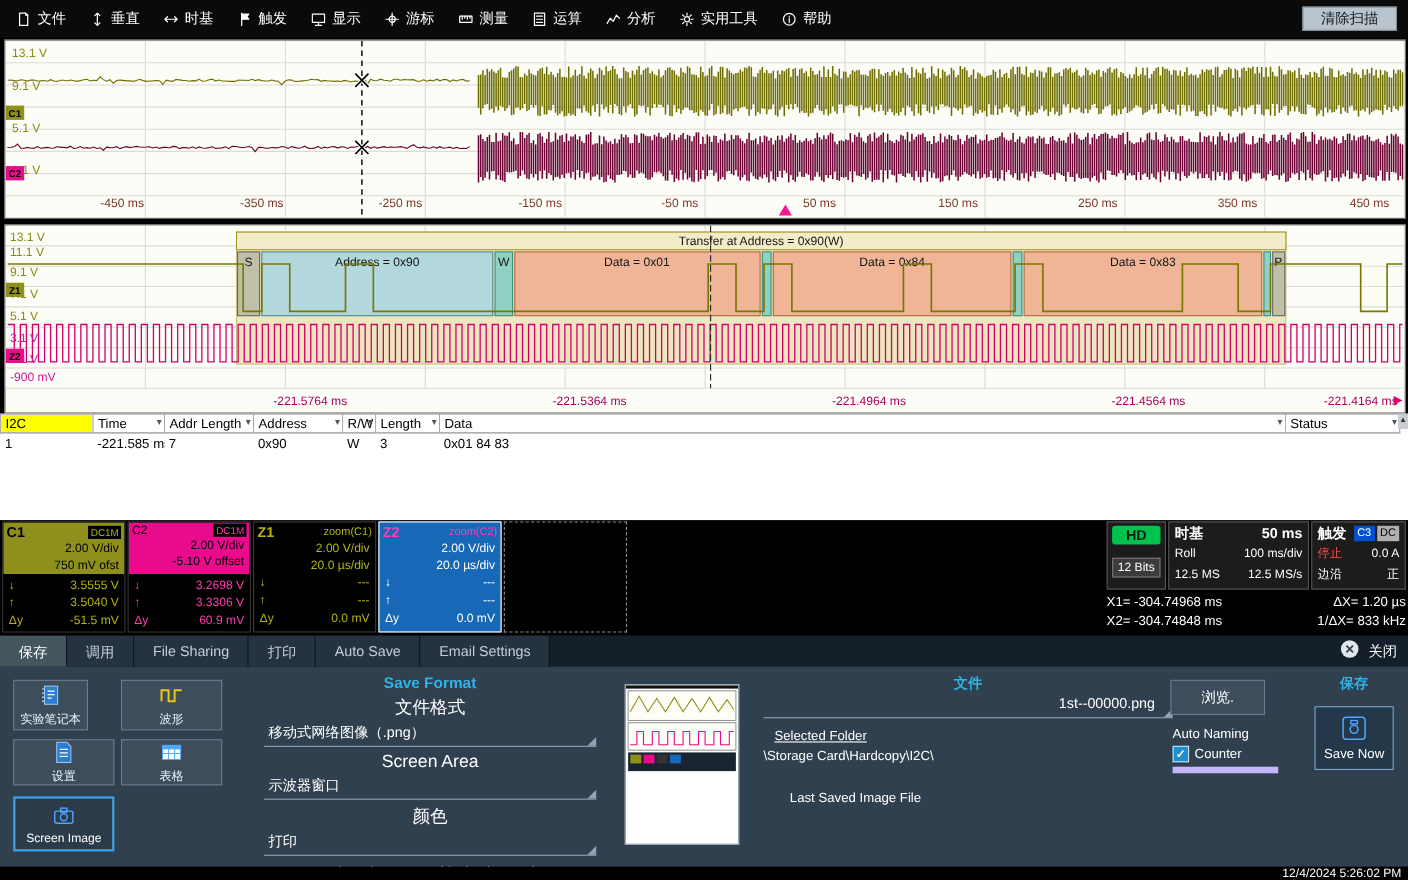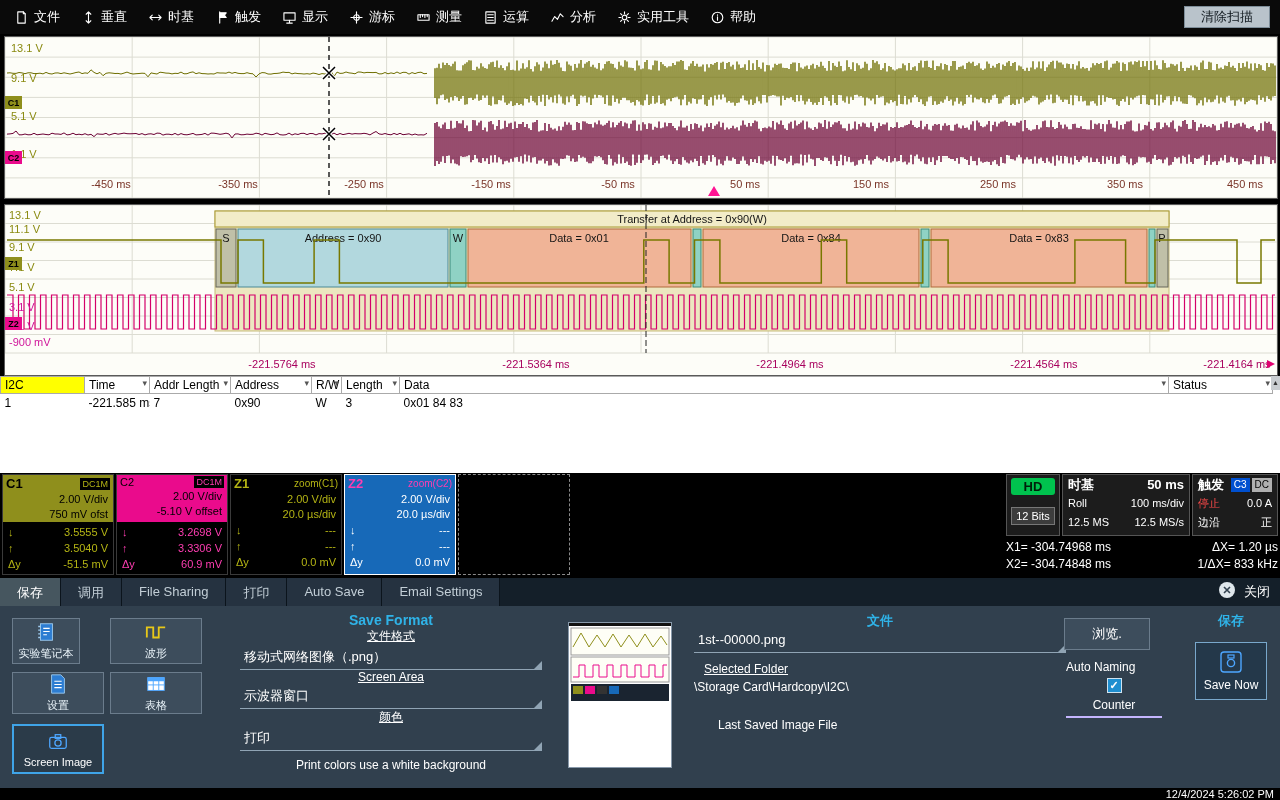--- a/index.html
+++ b/index.html
@@ -82,34 +82,34 @@
   #close-label{color:#fff;font-size:13px;}
   .dbtn{position:absolute;background:#3d4d5c;border:1px solid #6b7c8c;color:#e8f2f8;font-size:11px;
         display:flex;flex-direction:column;align-items:center;justify-content:center;gap:3px;box-sizing:border-box;}
   #btn-notebook{left:12px;top:40px;width:68px;height:46px;}
   #btn-wave{left:110px;top:40px;width:92px;height:46px;}
   #btn-setup{left:12px;top:94px;width:92px;height:42px;}
   #btn-table{left:110px;top:94px;width:92px;height:42px;}
   #btn-screenimage{left:12px;top:146px;width:92px;height:50px;border:2px solid #3fa4e8;background:#2b3b49;color:#fff;}
   #savefmt{position:absolute;left:240px;top:34px;width:302px;text-align:center;}
   .sftitle{color:#2fb3e8;font-weight:bold;font-size:14px;}
-  .sflabel{color:#fff;font-size:12px;text-decoration:underline;}
+  .sflabel{color:#fff;font-size:16px;margin-top:5px;}
   .sfselect{position:relative;margin-top:2px;border-bottom:1px solid #90a4b4;color:#fff;font-size:13px;text-align:left;padding:1px 16px 3px 4px;}
   .sfselect::after{content:'';position:absolute;right:0;bottom:0;width:0;height:0;border-left:8px solid transparent;border-bottom:8px solid #90a4b4;}
   .sfnote{color:#fff;font-size:12px;margin-top:7px;}
   #preview{position:absolute;left:568px;top:44px;width:104px;height:146px;background:#fff;border:1px solid #8899aa;box-sizing:border-box;}
   #filesec{position:absolute;left:690px;top:34px;width:480px;height:160px;color:#fff;}
   .fstitle{width:380px;text-align:center;color:#2fb3e8;font-size:13px;font-weight:bold;}
-  .fsinput{position:absolute;left:4px;top:18px;width:352px;border-bottom:1px solid #90a4b4;font-size:13px;padding:2px 16px 5px 4px;}
+  .fsinput{position:absolute;left:4px;top:18px;width:352px;border-bottom:1px solid #90a4b4;font-size:13px;padding:2px 16px 5px 4px;text-align:right;}
   .fsinput::after{content:'';position:absolute;right:0;bottom:0;width:0;height:0;border-left:8px solid transparent;border-bottom:8px solid #90a4b4;}
   #browse-btn{position:absolute;left:374px;top:6px;width:86px;height:32px;background:#3d4d5c;border:1px solid #6b7c8c;color:#fff;font-size:13px;font-family:inherit;}
   #selected-folder-label{position:absolute;left:14px;top:50px;font-size:12px;text-decoration:underline;}
   #selected-folder{position:absolute;left:4px;top:68px;font-size:12px;}
   #auto-naming-label{position:absolute;left:376px;top:48px;font-size:12px;}
-  #counter-row{position:absolute;left:376px;top:66px;width:96px;display:flex;gap:5px;align-items:center;border-bottom:2px solid #c4b5fd;padding-bottom:4px;font-size:12px;flex-direction:column;}
+  #counter-row{position:absolute;left:376px;top:66px;width:96px;display:flex;gap:5px;border-bottom:6px solid #c4b5fd;padding-bottom:4px;font-size:12px;}
   .checkbox{width:15px;height:15px;background:#1f8fd0;border:1px solid #cfe3f0;box-sizing:border-box;
             display:flex;align-items:center;justify-content:center;color:#fff;font-size:11px;font-weight:bold;}
   .checkbox::after{content:"✓";}
   #last-saved-label{position:absolute;left:28px;top:106px;font-size:12px;}
   #savesec{position:absolute;left:1186px;top:34px;width:90px;text-align:center;}
   .savetitle{color:#2fb3e8;font-size:13px;font-weight:bold;}
   #save-now-btn{margin:12px auto 0;width:72px;height:58px;background:#24384a;border:1px solid #79a8cc;color:#fff;
                 font-size:12px;display:flex;flex-direction:column;align-items:center;justify-content:center;gap:4px;font-family:inherit;}
 
   

